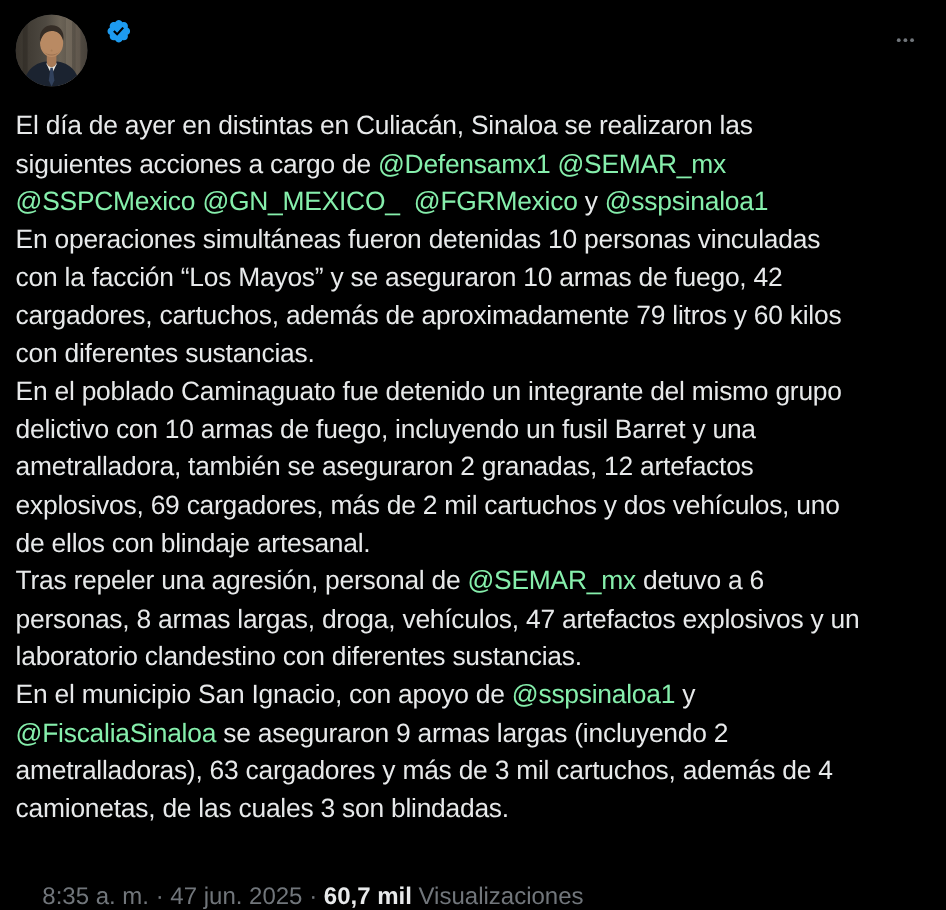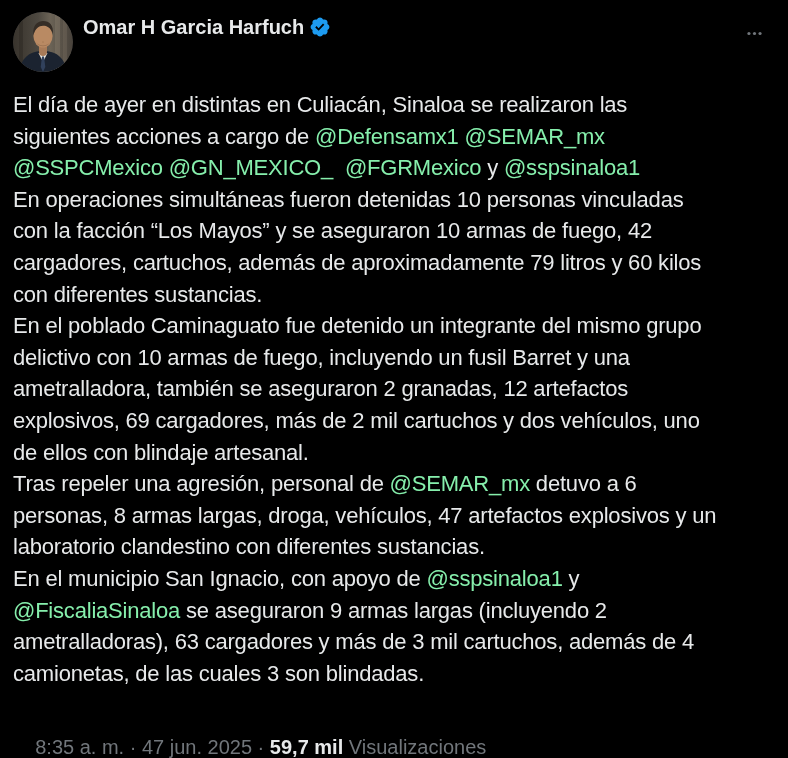--- a/index.html
+++ b/index.html
@@ -133,21 +133,20 @@
           <ellipse cx="30" cy="24" rx="9.6" ry="11.5" fill="#b98a63"></ellipse>
           <path d="M30 29 C27 31.5 33 31.5 30 29 Z" fill="#9c714c" opacity="0.5"></path>
           <path d="M20.5 23 C19 12.5 25.5 9 30 9 C36.5 9 41 13.5 39.8 22 C37.8 15.5 34 13.8 30 13.8 C25.8 13.8 22.3 16.5 20.5 23 Z" fill="#352d26"></path>
           <path d="M23 30 C25 34.5 35 34.5 37 30 C35.5 33 33 34.2 30 34.2 C27 34.2 24.5 33 23 30 Z" fill="#7d5a40" opacity="0.55"></path>
         </g>
       </svg>
     </div>
 
     <div class="user-info">
       <div class="name-row">
-        <span class="display-name">Omar H Garcia Harfuch</span>
         <span class="verified">
           <svg viewBox="0 0 24 24" width="22" height="22" aria-hidden="true">
             <path fill="#1d9bf0" fill-rule="evenodd" d="M22.25 12c0-1.43-.88-2.67-2.19-3.34.46-1.39.2-2.9-.81-3.91s-2.52-1.27-3.91-.81c-.66-1.31-1.91-2.19-3.34-2.19s-2.67.88-3.33 2.19c-1.4-.46-2.91-.2-3.92.81s-1.26 2.52-.8 3.91c-1.31.67-2.2 1.91-2.2 3.34s.89 2.67 2.2 3.34c-.46 1.39-.21 2.9.8 3.91s2.52 1.26 3.91.81c.67 1.31 1.91 2.19 3.34 2.19s2.68-.88 3.34-2.19c1.39.45 2.9.2 3.91-.81s1.27-2.52.81-3.91c1.31-.67 2.19-1.91 2.19-3.34zm-11.71 4.2L6.8 12.46l1.41-1.42 2.26 2.26 4.8-5.23 1.47 1.36-6.2 6.77z"></path>
           </svg>
         </span>
       </div>
     </div>
 
     <button class="more-btn">
       <svg viewBox="0 0 24 24" width="19" height="19" aria-hidden="true">
@@ -156,16 +155,16 @@
           <circle cx="12" cy="12" r="2"></circle>
           <circle cx="19" cy="12" r="2"></circle>
         </g>
       </svg>
     </button>
   </header>
 
   <div class="tweet-body" id="tweet-body"><div class="line"><span>El día de ayer en distintas en Culiacán, Sinaloa se realizaron las</span></div><div class="line"><span>siguientes acciones a cargo de </span><a class="mention" href="#">@Defensamx1</a><span> </span><a class="mention" href="#">@SEMAR_mx</a></div><div class="line"><a class="mention" href="#">@SSPCMexico</a><span> </span><a class="mention" href="#">@GN_MEXICO_</a><span>  </span><a class="mention" href="#">@FGRMexico</a><span> y </span><a class="mention" href="#">@sspsinaloa1</a></div><div class="line"><span>En operaciones simultáneas fueron detenidas 10 personas vinculadas</span></div><div class="line"><span>con la facción “Los Mayos” y se aseguraron 10 armas de fuego, 42</span></div><div class="line"><span>cargadores, cartuchos, además de aproximadamente 79 litros y 60 kilos</span></div><div class="line"><span>con diferentes sustancias.</span></div><div class="line"><span>En el poblado Caminaguato fue detenido un integrante del mismo grupo</span></div><div class="line"><span>delictivo con 10 armas de fuego, incluyendo un fusil Barret y una</span></div><div class="line"><span>ametralladora, también se aseguraron 2 granadas, 12 artefactos</span></div><div class="line"><span>explosivos, 69 cargadores, más de 2 mil cartuchos y dos vehículos, uno</span></div><div class="line"><span>de ellos con blindaje artesanal.</span></div><div class="line"><span>Tras repeler una agresión, personal de </span><a class="mention" href="#">@SEMAR_mx</a><span> detuvo a 6</span></div><div class="line"><span>personas, 8 armas largas, droga, vehículos, 47 artefactos explosivos y un</span></div><div class="line"><span>laboratorio clandestino con diferentes sustancias.</span></div><div class="line"><span>En el municipio San Ignacio, con apoyo de </span><a class="mention" href="#">@sspsinaloa1</a><span> y</span></div><div class="line"><a class="mention" href="#">@FiscaliaSinaloa</a><span> se aseguraron 9 armas largas (incluyendo 2</span></div><div class="line"><span>ametralladoras), 63 cargadores y más de 3 mil cartuchos, además de 4</span></div><div class="line"><span>camionetas, de las cuales 3 son blindadas.</span></div></div>
 
   <div class="tweet-footer">
-    <span>8:35 a. m.</span><span> · </span><span>47 jun. 2025</span><span> · </span><span class="views-count">59,7 mil</span><span> Visualizaciones</span>
+    <span>8:35 a. m.</span><span> · </span><span>47 jun. 2025</span><span> · </span><span class="views-count">60,7 mil</span><span> Visualizaciones</span>
   </div>
 
 </article>
 
 </body></html>

